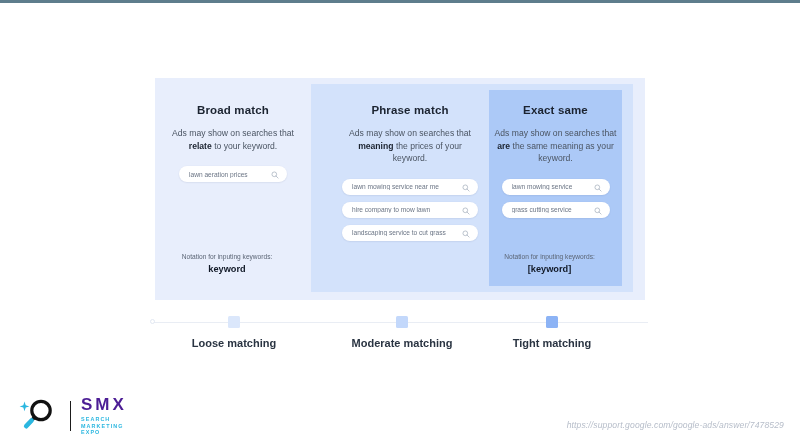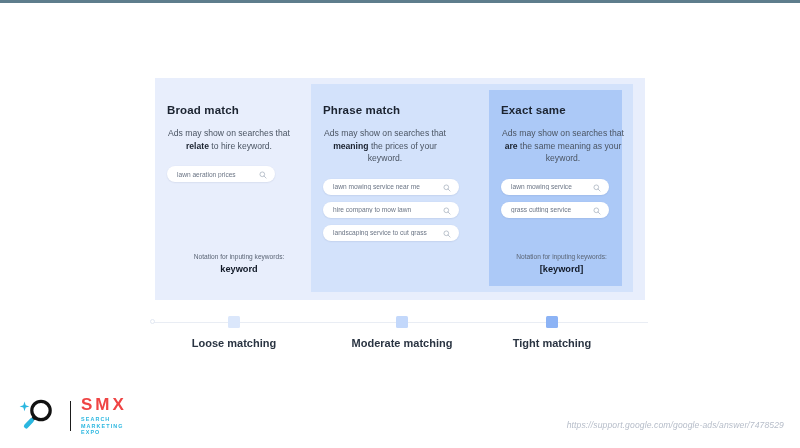--- a/index.html
+++ b/index.html
@@ -48,22 +48,21 @@
     background: #acc9f7;
   }
 
   .col {
     position: absolute;
     top: 78px;
     height: 222px;
     box-sizing: border-box;
     display: flex;
     flex-direction: column;
-    align-items: flex-start;
-    margin-left: 12px;
+    align-items: center;
   }
   .col-broad  { left: 155px; width: 156px; padding-top: 26px; }
   .col-phrase { left: 311px; width: 198px; padding-top: 26px; }
   .col-exact  { left: 489px; width: 133px; padding-top: 26px; }
 
   .col-title {
     font-size: 11.5px;
     font-weight: bold;
     color: #1b2330;
     letter-spacing: .15px;
@@ -179,21 +178,21 @@
   }
   .logo-divider {
     width: 1px;
     height: 30px;
     background: #1b1b1b;
     margin: 0 10px 0 8px;
   }
   .logo-smx {
     font-size: 17px;
     font-weight: bold;
-    color: #ef4444;
+    color: #4c1d95;
     letter-spacing: 3px;
     line-height: 1;
   }
   .logo-tagline {
     font-size: 5.4px;
     font-weight: bold;
     color: #2bb7e0;
     letter-spacing: 1.1px;
     line-height: 6.6px;
     margin-top: 3px;
@@ -215,21 +214,21 @@
 
 <div class="top-bar"></div>
 
 <div class="panel-broad"></div>
 <div class="panel-phrase"></div>
 <div class="panel-exact"></div>
 
 <div class="col col-broad">
   <div class="col-title">Broad match</div>
   <div class="col-desc">
-    <span>Ads may show on searches that </span><b>relate</b><span> to hire keyword.</span>
+    <span>Ads may show on searches that </span><b>relate</b><span> to your keyword.</span>
   </div>
   <div class="pills">
     <div class="pill pill-broad">
       <span class="pill-text">lawn aeration prices</span>
       <span class="mag">
         <svg width="8" height="8" viewBox="0 0 16 16">
             <circle cx="6.6" cy="6.6" r="4.7" fill="none" stroke="#9aa5b5" stroke-width="1.3"></circle>
             <line x1="10.1" y1="10.1" x2="14.2" y2="14.2" stroke="#9aa5b5" stroke-width="1.3" stroke-linecap="round"></line>
           </svg>
       </span>

